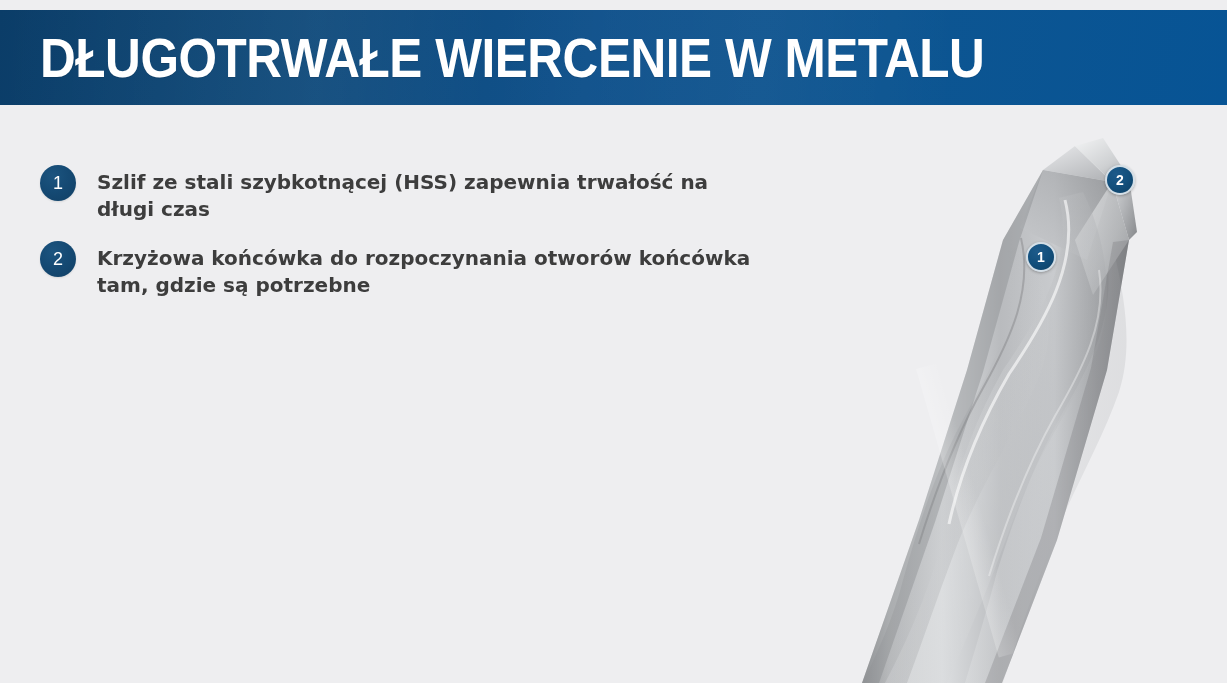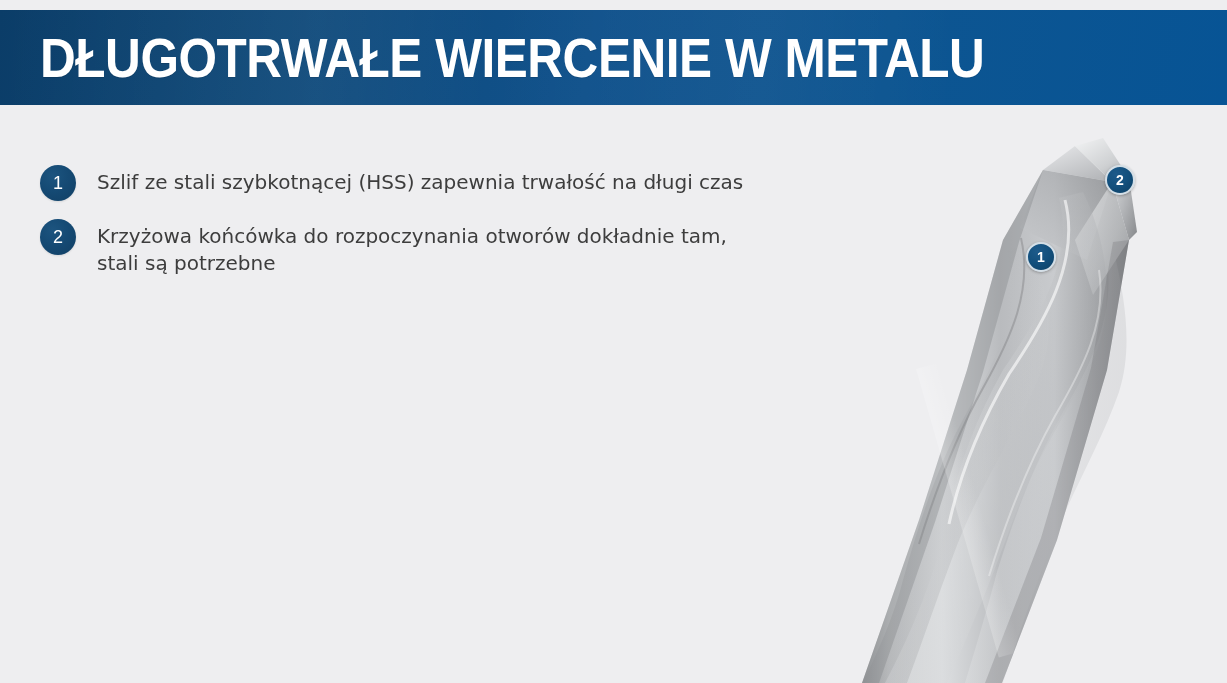--- a/index.html
+++ b/index.html
@@ -101,21 +101,21 @@
     font-family: "Liberation Sans", "DejaVu Sans", sans-serif;
     box-shadow: 0 1px 2px rgba(0,0,0,0.10);
     user-select: none;
   }
   .feature-text {
     margin-left: 21px;
     color: #3d3d3d;
     font-size: 20px;
     line-height: 27px;
     font-family: "DejaVu Sans", "Liberation Sans", sans-serif;
-    font-weight: 400;
+    font-weight: 700;
     padding-top: 4px;
     max-width: 660px;
   }
 
   
   .illustration {
     position: absolute;
     right: 0;
     top: 120px;
     width: 420px;
@@ -162,21 +162,21 @@
 
   <div class="features">
 
     <div class="feature">
       <div class="feature-badge">1</div>
       <div class="feature-text">Szlif ze stali szybkotnącej (HSS) zapewnia trwałość na długi czas</div>
     </div>
 
     <div class="feature">
       <div class="feature-badge">2</div>
-      <div class="feature-text">Krzyżowa końcówka do rozpoczynania otworów dokładnie tam, stali są potrzebne</div>
+      <div class="feature-text">Krzyżowa końcówka do rozpoczynania otworów końcówka tam, gdzie są potrzebne</div>
     </div>
 
   </div>
 
   <div class="illustration">
     <svg viewBox="0 0 420 563" xmlns="http://www.w3.org/2000/svg" aria-hidden="true">
       <defs>
         <linearGradient id="shaftMain" x1="0" y1="0" x2="1" y2="0">
           <stop offset="0%" stop-color="#9a9c9f"></stop>
           <stop offset="10%" stop-color="#c3c5c7"></stop>

